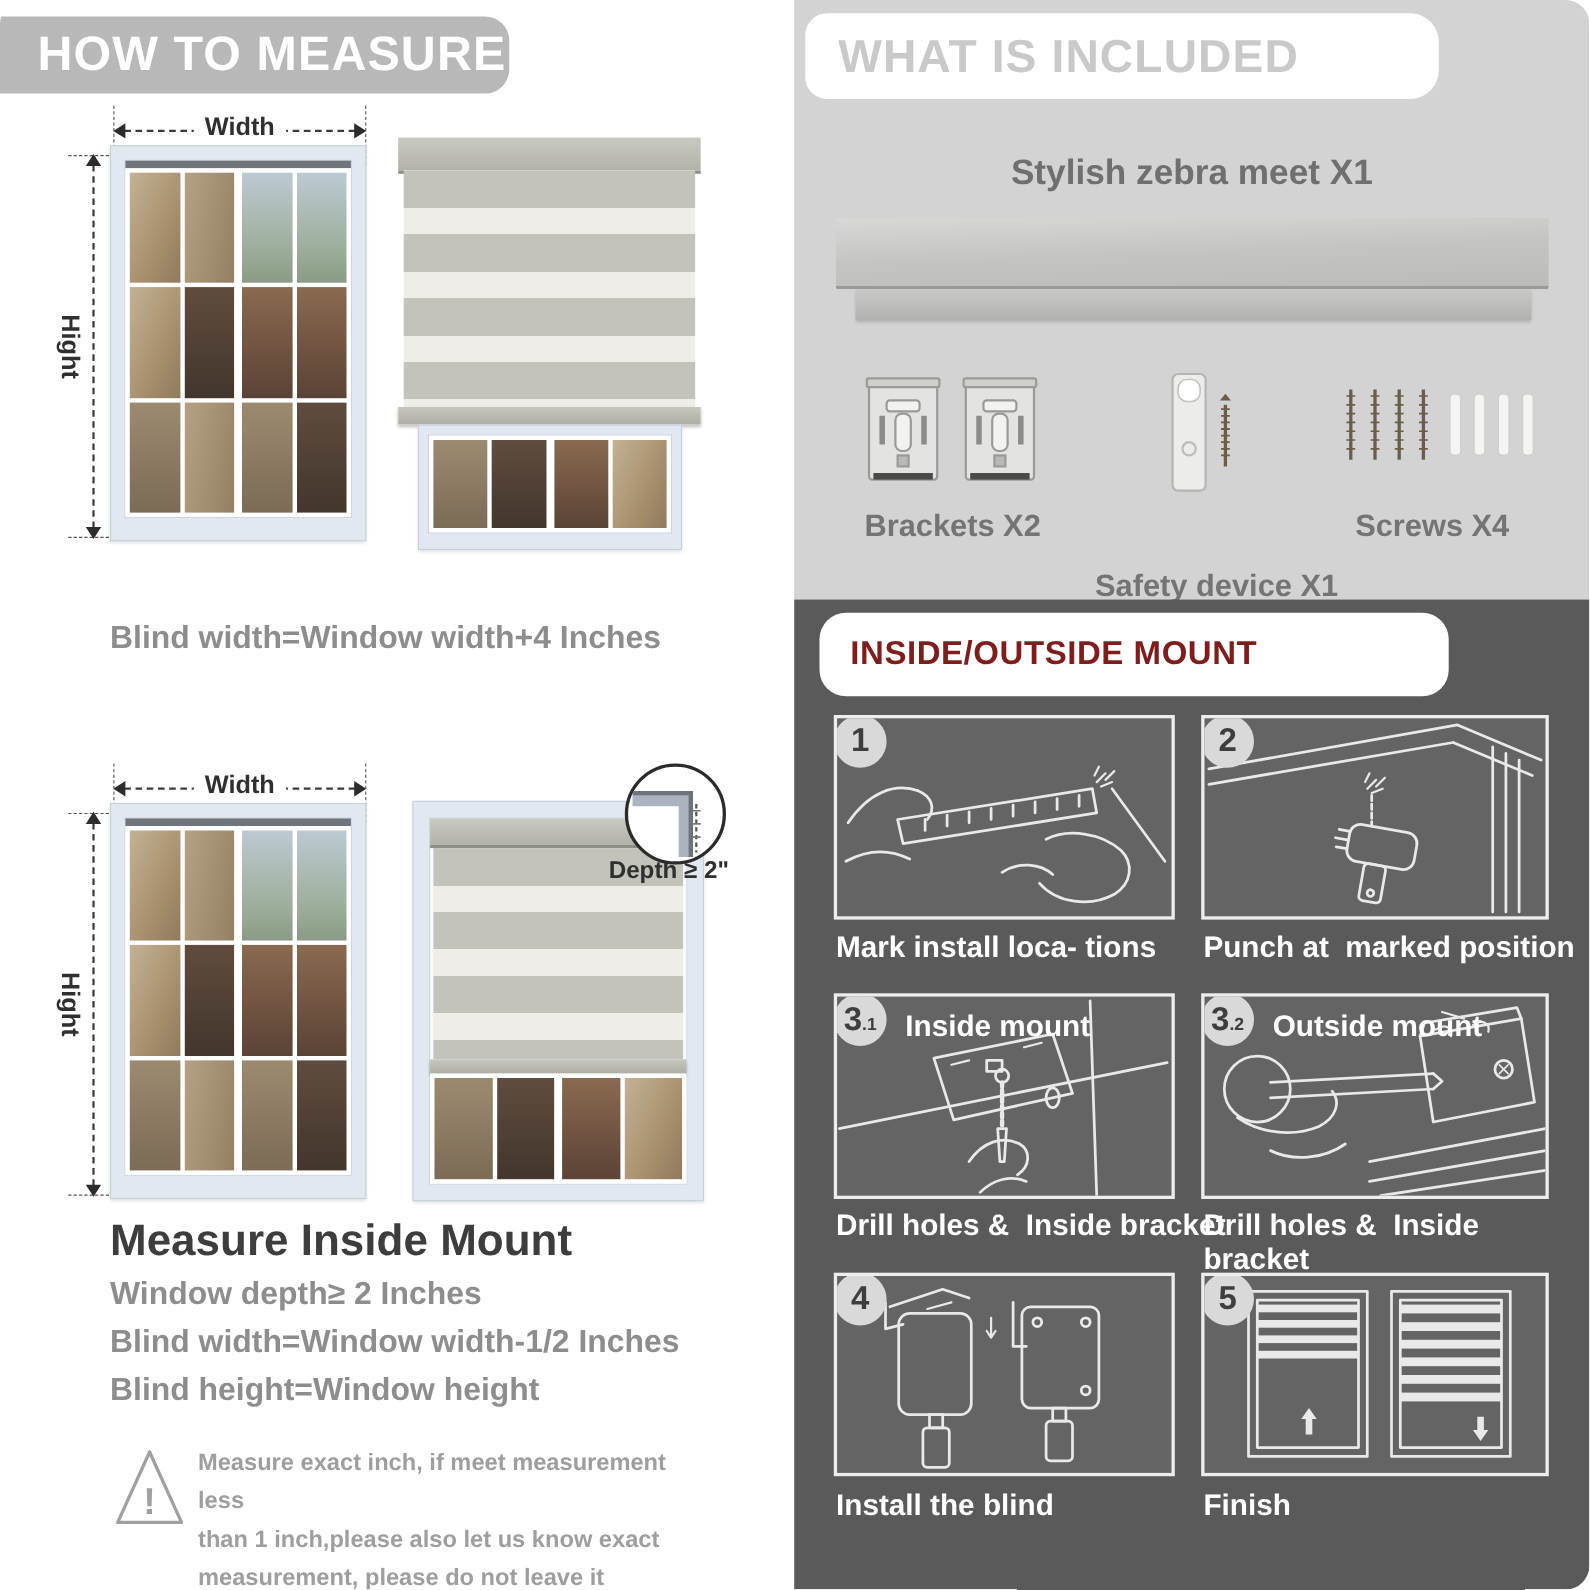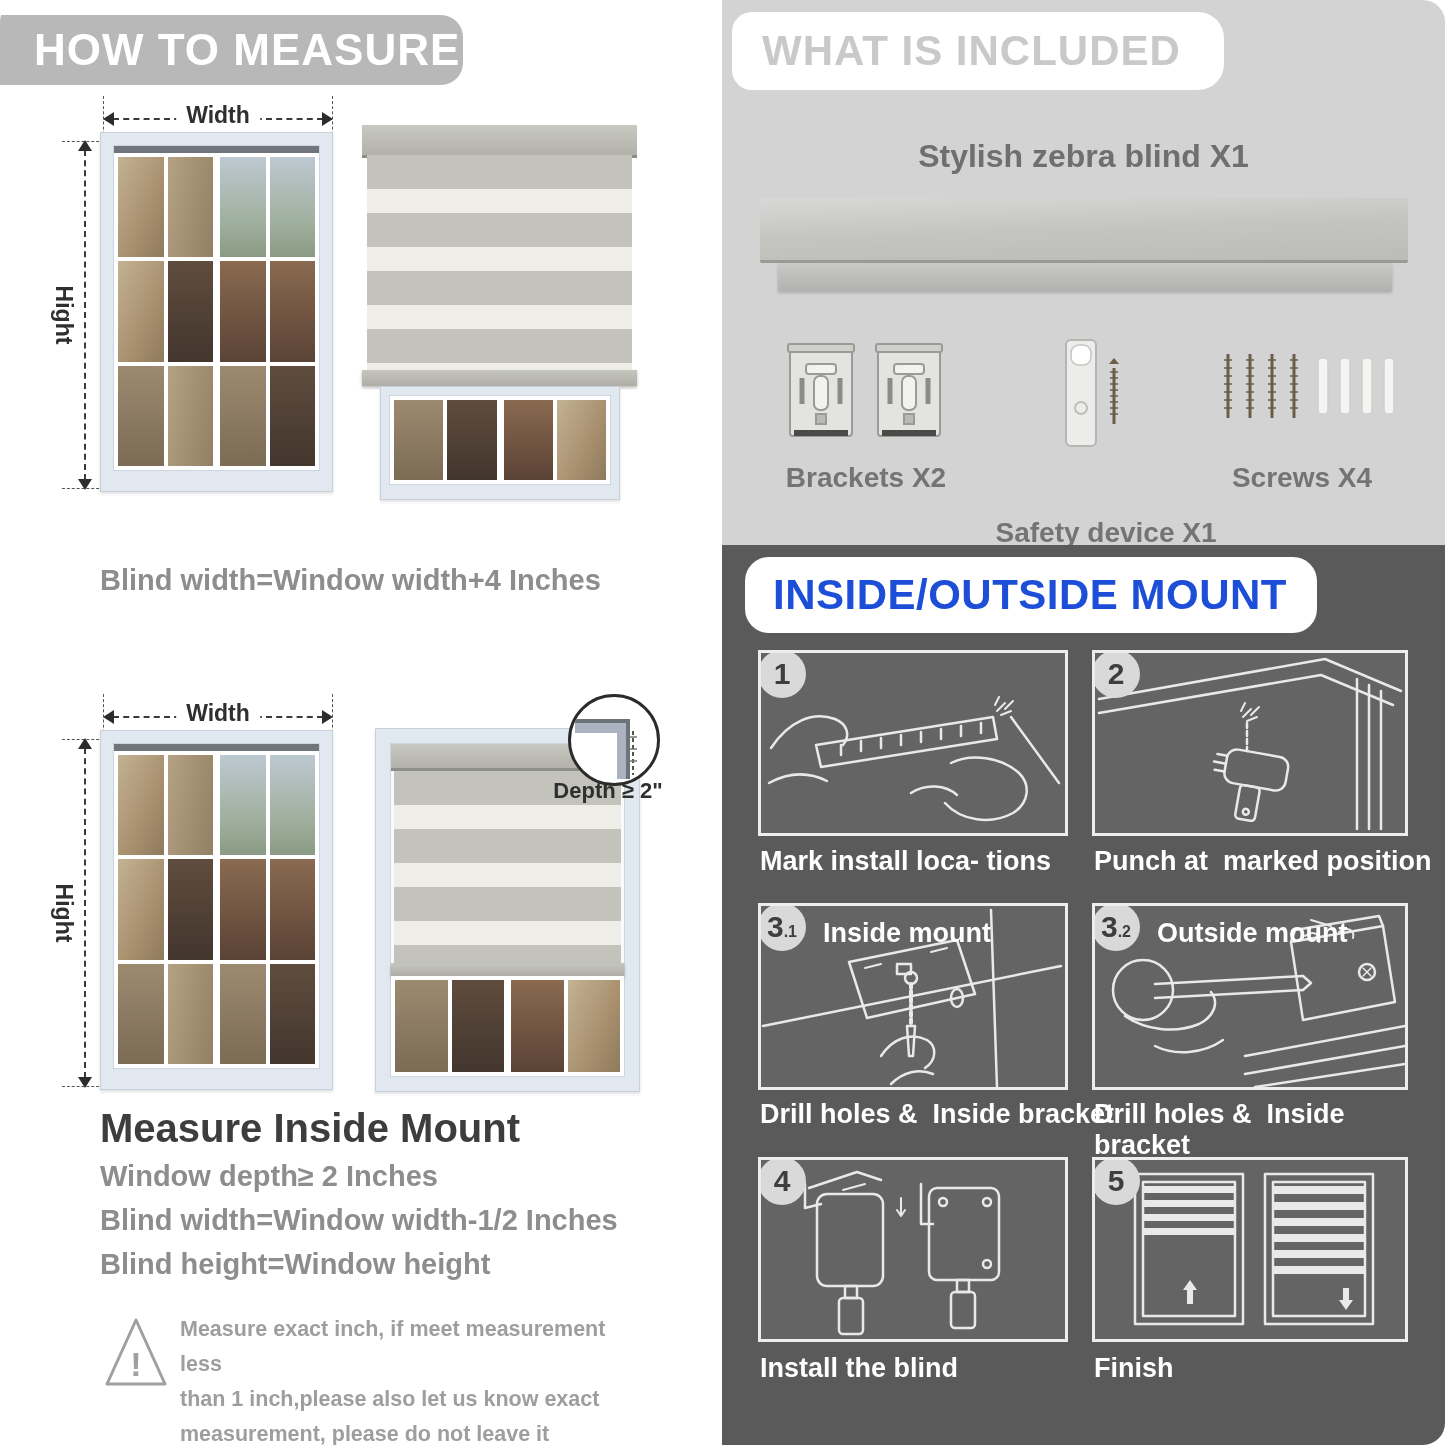--- a/index.html
+++ b/index.html
@@ -52,34 +52,34 @@
   .guide-v{position:absolute;border-left:1.5px dashed #555;}
   .guide-h{position:absolute;border-top:1.5px dashed #555;}
 
   .depth-circle{border-radius:50%;background:#ffffff;border:3px solid #2b2b2b;overflow:hidden;z-index:5;}
   .depth-label{color:#2f2f2f;font-size:22px;font-weight:bold;text-align:center;}
 
   .warn-text{color:#9e9e9e;font-size:21.5px;font-weight:bold;line-height:35px;}
 
   
   .right-light{left:722px;top:0;width:723px;height:545px;background:#d3d3d3;}
-  .included-plate{left:732px;top:12px;width:492px;height:78px;background:#ffffff;
+  .included-plate{left:732px;top:12px;width:576px;height:78px;background:#ffffff;
     border-radius:20px 26px 26px 20px;display:flex;align-items:center;padding-left:30px;box-sizing:border-box;}
   .included-plate span{color:#c9c9c9;font-size:42px;font-weight:bold;letter-spacing:1px;}
   .product-title{left:722px;top:138px;width:723px;text-align:center;color:#6f6f6f;font-size:32px;font-weight:bold;}
   .rail-main{left:760px;top:198px;width:648px;height:62px;background:linear-gradient(178deg,#d8d8d6,#c4c4c1 50%,#bbbbb7);
     border-bottom:3px solid #9a9a96;border-radius:2px;}
   .rail-sub{left:778px;top:263px;width:614px;height:28px;background:linear-gradient(to bottom,#c9c9c5,#b1b1ad);
     box-shadow:0 2px 3px rgba(0,0,0,0.18);}
   .hw-label{color:#747474;font-size:28px;font-weight:bold;text-align:center;}
 
   .right-dark{left:722px;top:545px;width:723px;height:900px;background:#5a5a5a;}
   .mount-plate{left:745px;top:557px;width:572px;height:76px;background:#ffffff;border-radius:24px;
     display:flex;align-items:center;padding-left:28px;box-sizing:border-box;z-index:2;}
-  .mount-plate span{color:#1d4ed8;font-size:42px;font-weight:bold;letter-spacing:0.5px;}
+  .mount-plate span{color:#7f1d1d;font-size:30px;font-weight:bold;letter-spacing:0.5px;}
 
   .step-cell{background:#646464;border:3px solid #ededed;box-sizing:border-box;overflow:hidden;}
   .badge{position:absolute;left:-3px;top:-3px;width:48px;height:48px;border-radius:50%;background:#d9d9d9;
     display:flex;align-items:center;justify-content:center;color:#3e3e3e;font-size:30px;font-weight:bold;z-index:2;}
   .badge .sub{font-size:16px;margin-top:10px;}
   .cell-title{position:absolute;left:62px;top:12px;color:#ffffff;font-size:27px;font-weight:bold;z-index:2;}
   .caption{color:#ffffff;font-size:27px;font-weight:bold;white-space:pre-wrap;}
   .lineart{stroke:#e9e9e9;stroke-width:2.5;fill:none;stroke-linecap:round;stroke-linejoin:round;}
   .lfill{fill:#e9e9e9;stroke:none;}
 </style>
@@ -244,21 +244,21 @@
     <div>than 1 inch,please also let us know exact</div>
     <div>measurement, please do not leave it</div>
   </div>
 
   <div class="abs right-light"></div>
 
   <div class="abs included-plate">
     <span>WHAT IS INCLUDED</span>
   </div>
 
-  <div class="abs product-title">Stylish zebra blind X1</div>
+  <div class="abs product-title">Stylish zebra meet X1</div>
 
   <div class="abs rail-main"></div>
   <div class="abs rail-sub"></div>
 
   <svg class="abs" style="left:786px;top:342px;" width="160" height="100" viewBox="0 0 160 100">
     <g stroke="#9a9a96" stroke-width="2" fill="#e3e3e0">
       <rect x="4" y="6" width="62" height="88" rx="3"></rect>
       <rect x="2" y="2" width="66" height="8" rx="2" fill="#cfcfcb"></rect>
       <rect x="20" y="22" width="30" height="10" rx="3" fill="#f2f2ef"></rect>
       <rect x="28" y="34" width="14" height="34" rx="6" fill="#f2f2ef"></rect>

